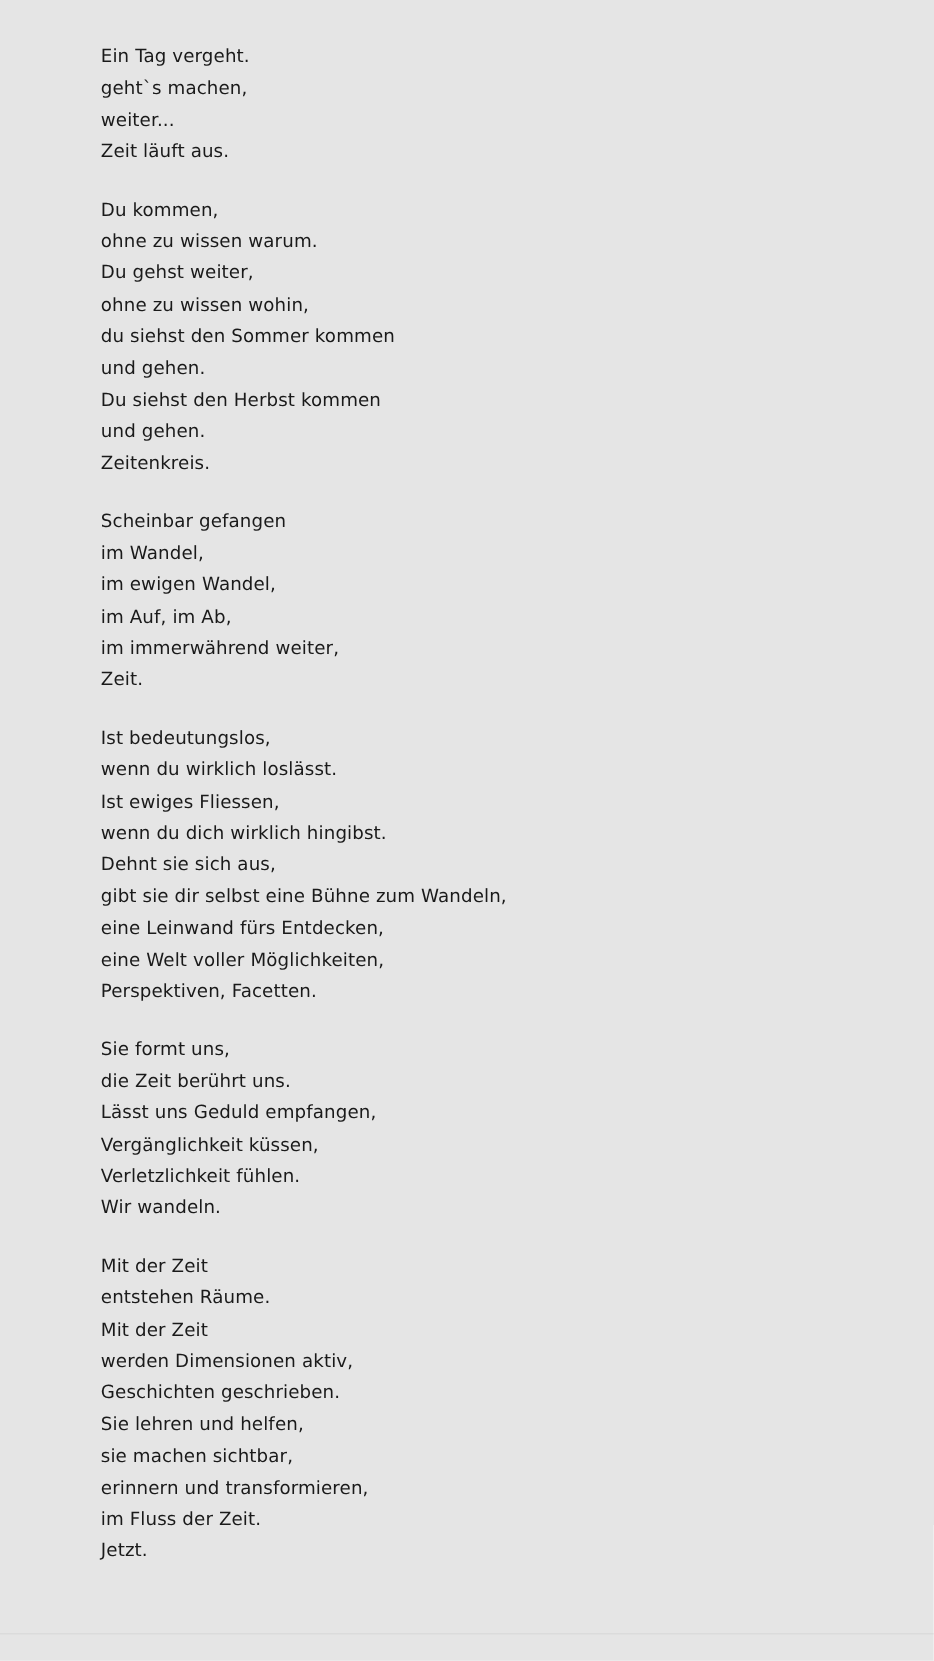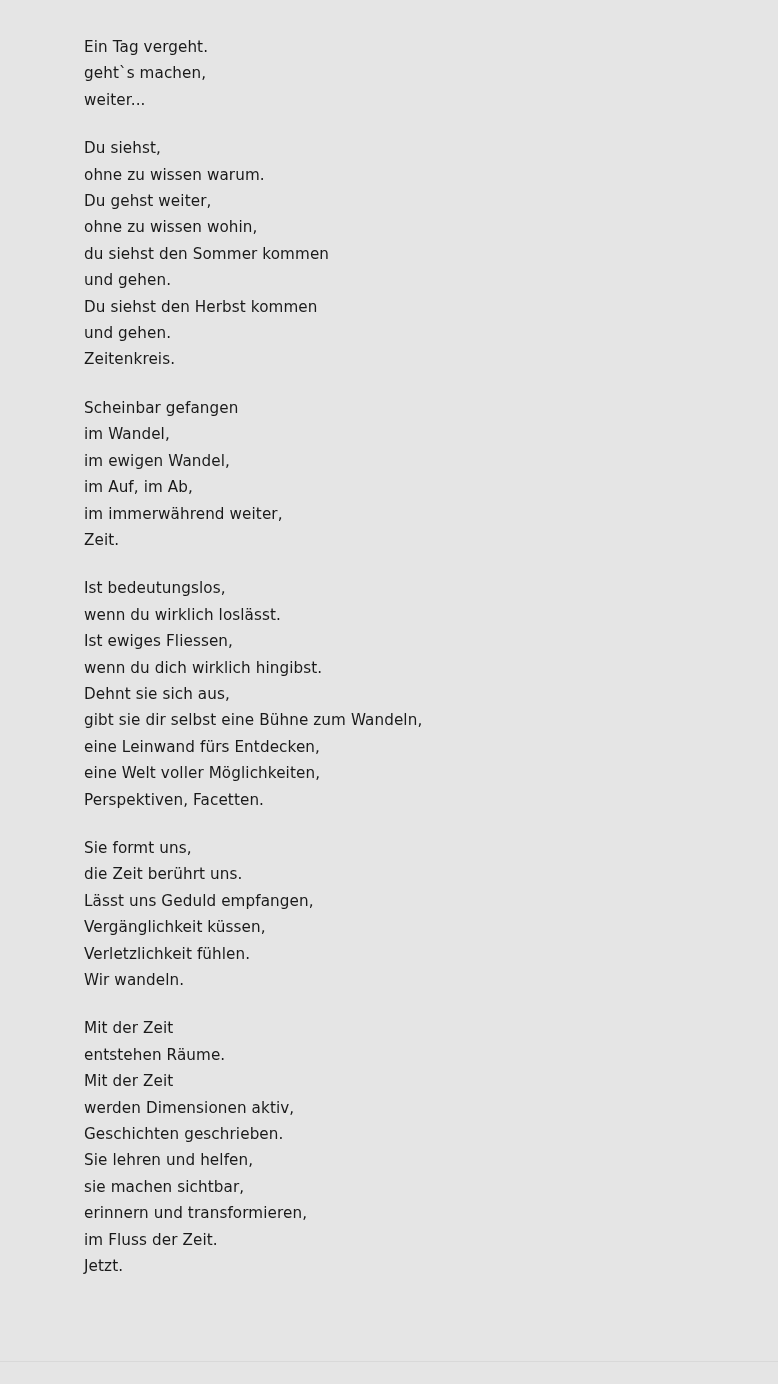--- a/index.html
+++ b/index.html
@@ -56,24 +56,25 @@
 <body>
 
 <div class="page">
 
   <div class="poem">
 
     <div class="stanza">
       <div class="line">Ein Tag vergeht.</div>
       <div class="line">geht`s machen,</div>
       <div class="line">weiter...</div>
+      <div class="line">Zeit läuft aus.</div>
     </div>
 
     <div class="stanza">
-      <div class="line">Du siehst,</div>
+      <div class="line">Du kommen,</div>
       <div class="line">ohne zu wissen warum.</div>
       <div class="line">Du gehst weiter,</div>
       <div class="line">ohne zu wissen wohin,</div>
       <div class="line">du siehst den Sommer kommen</div>
       <div class="line">und gehen.</div>
       <div class="line">Du siehst den Herbst kommen</div>
       <div class="line">und gehen.</div>
       <div class="line">Zeitenkreis.</div>
     </div>
 

